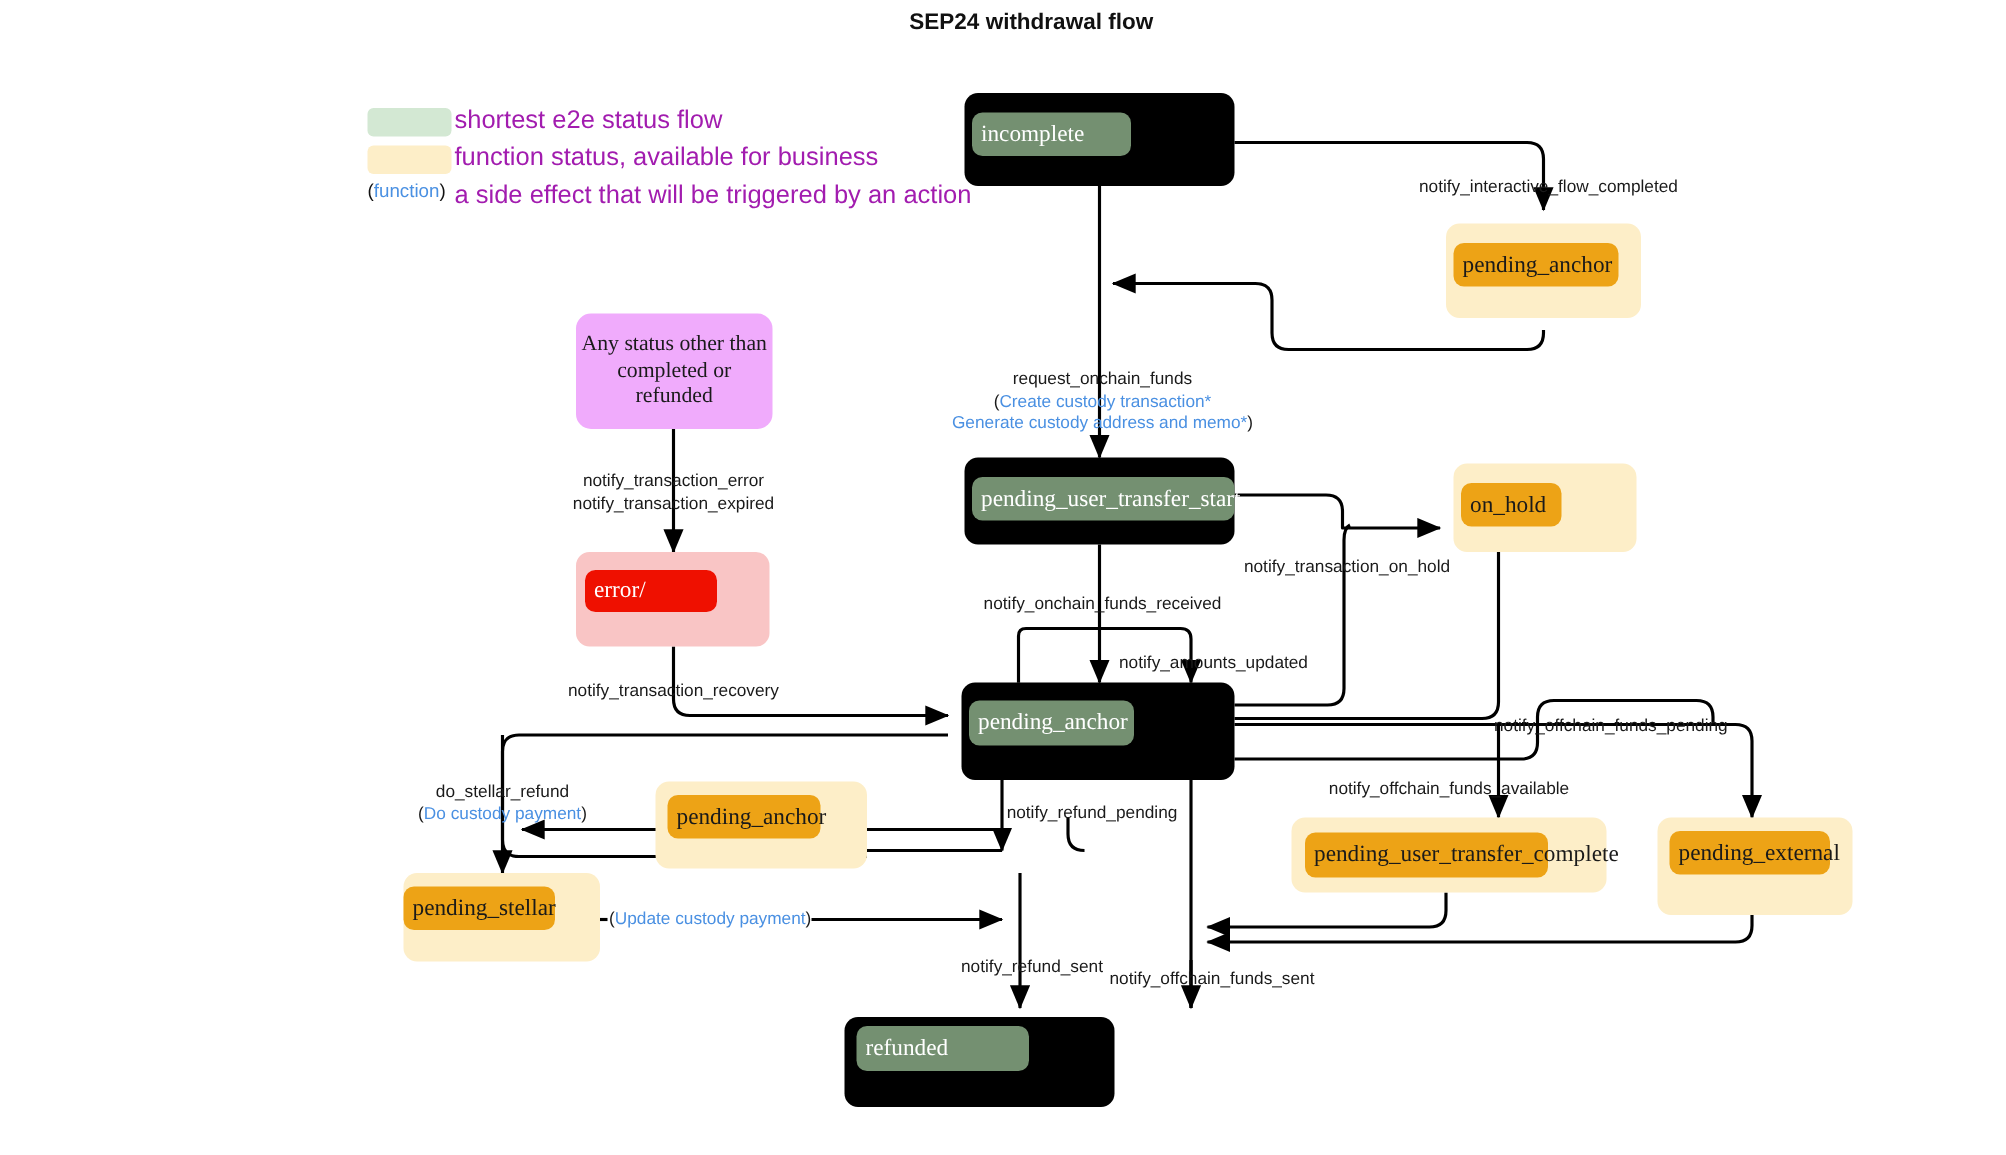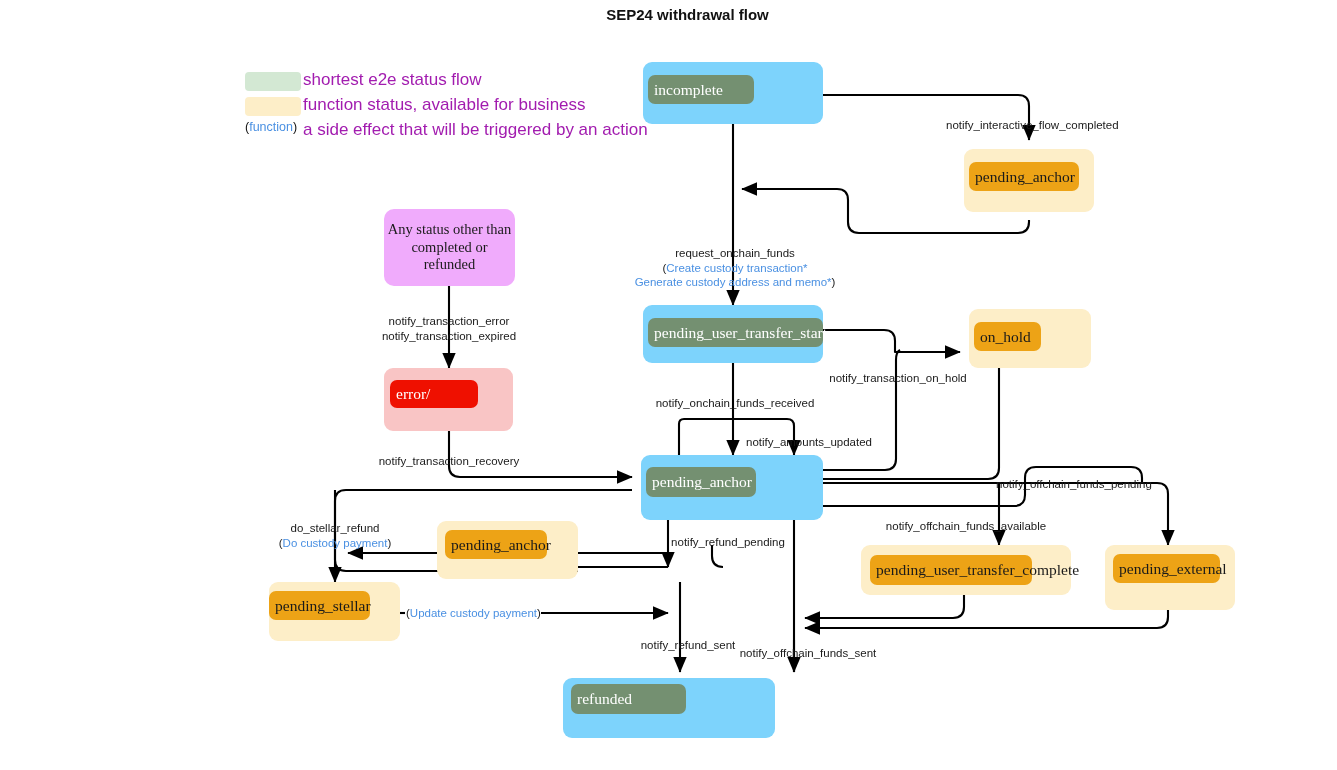--- a/index.html
+++ b/index.html
@@ -39,21 +39,21 @@
   
   .node{position:absolute;border-radius:9px;}
   .node .inner{
     position:absolute;left:5px;top:13px;border-radius:7px;
     display:flex;align-items:center;
     padding:0 6px;box-sizing:border-box;
     font-family:"Liberation Serif", serif;font-size:15.5px;
     white-space:nowrap;
   }
   
-  .n-green{background:#7dd3fc;}
+  .n-green{background:#000000;}
   .n-green .inner{background:#749071;color:#ffffff;}
   
   .n-yellow{background:#fdeec8;}
   .n-yellow .inner{background:#eda316;color:#1a1a1a;}
   
   .n-red{background:#f9c5c5;}
   .n-red .inner{background:#ef1000;color:#ffffff;}
   
   .n-note{
     background:#f0abfc;border-radius:10px;
@@ -193,21 +193,21 @@
   </div>
 
   <div class="node n-yellow" style="left:861px;top:545px;width:210px;height:50px;">
     <div class="inner" style="left:9px;top:10px;width:162px;height:30px;">pending_user_transfer_complete</div>
   </div>
 
   <div class="node n-yellow" style="left:1105px;top:545px;width:130px;height:65px;">
     <div class="inner" style="left:8px;top:9px;width:107px;height:29px;">pending_external</div>
   </div>
 
-  <div class="node n-green" style="left:563px;top:678px;width:180px;height:60px;padding-left:32px;">
+  <div class="node n-green" style="left:563px;top:678px;width:180px;height:60px;">
     <div class="inner" style="left:8px;top:6px;width:115px;height:30px;">refunded</div>
   </div>
 
 
   <div class="elabel" style="left:946px;top:118px;">notify_interactive_flow_completed</div>
 
   <div class="elabel ctr" style="left:735px;top:246px;text-align:center;">
     <div>request_onchain_funds</div>
     <div><span>(</span><span class="fn">Create custody transaction*</span></div>
     <div><span class="fn">Generate custody address and memo*</span><span>)</span></div>

